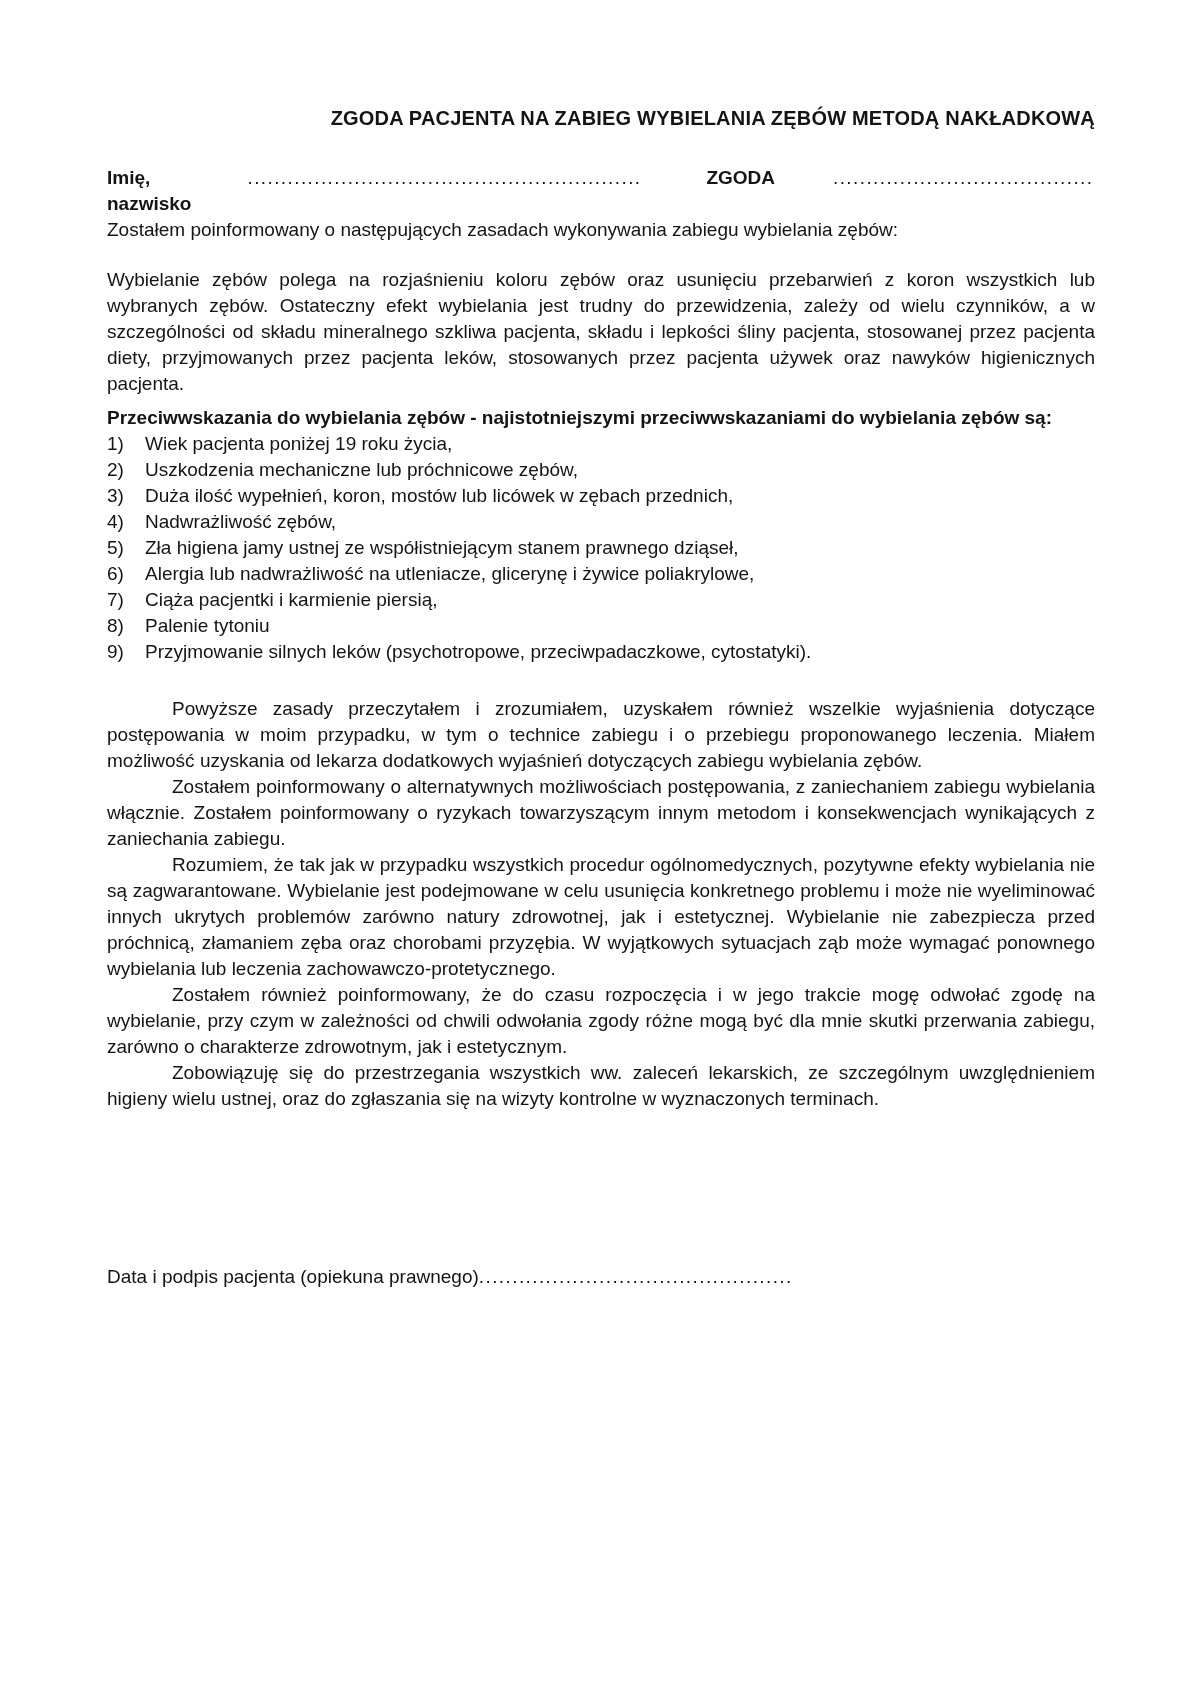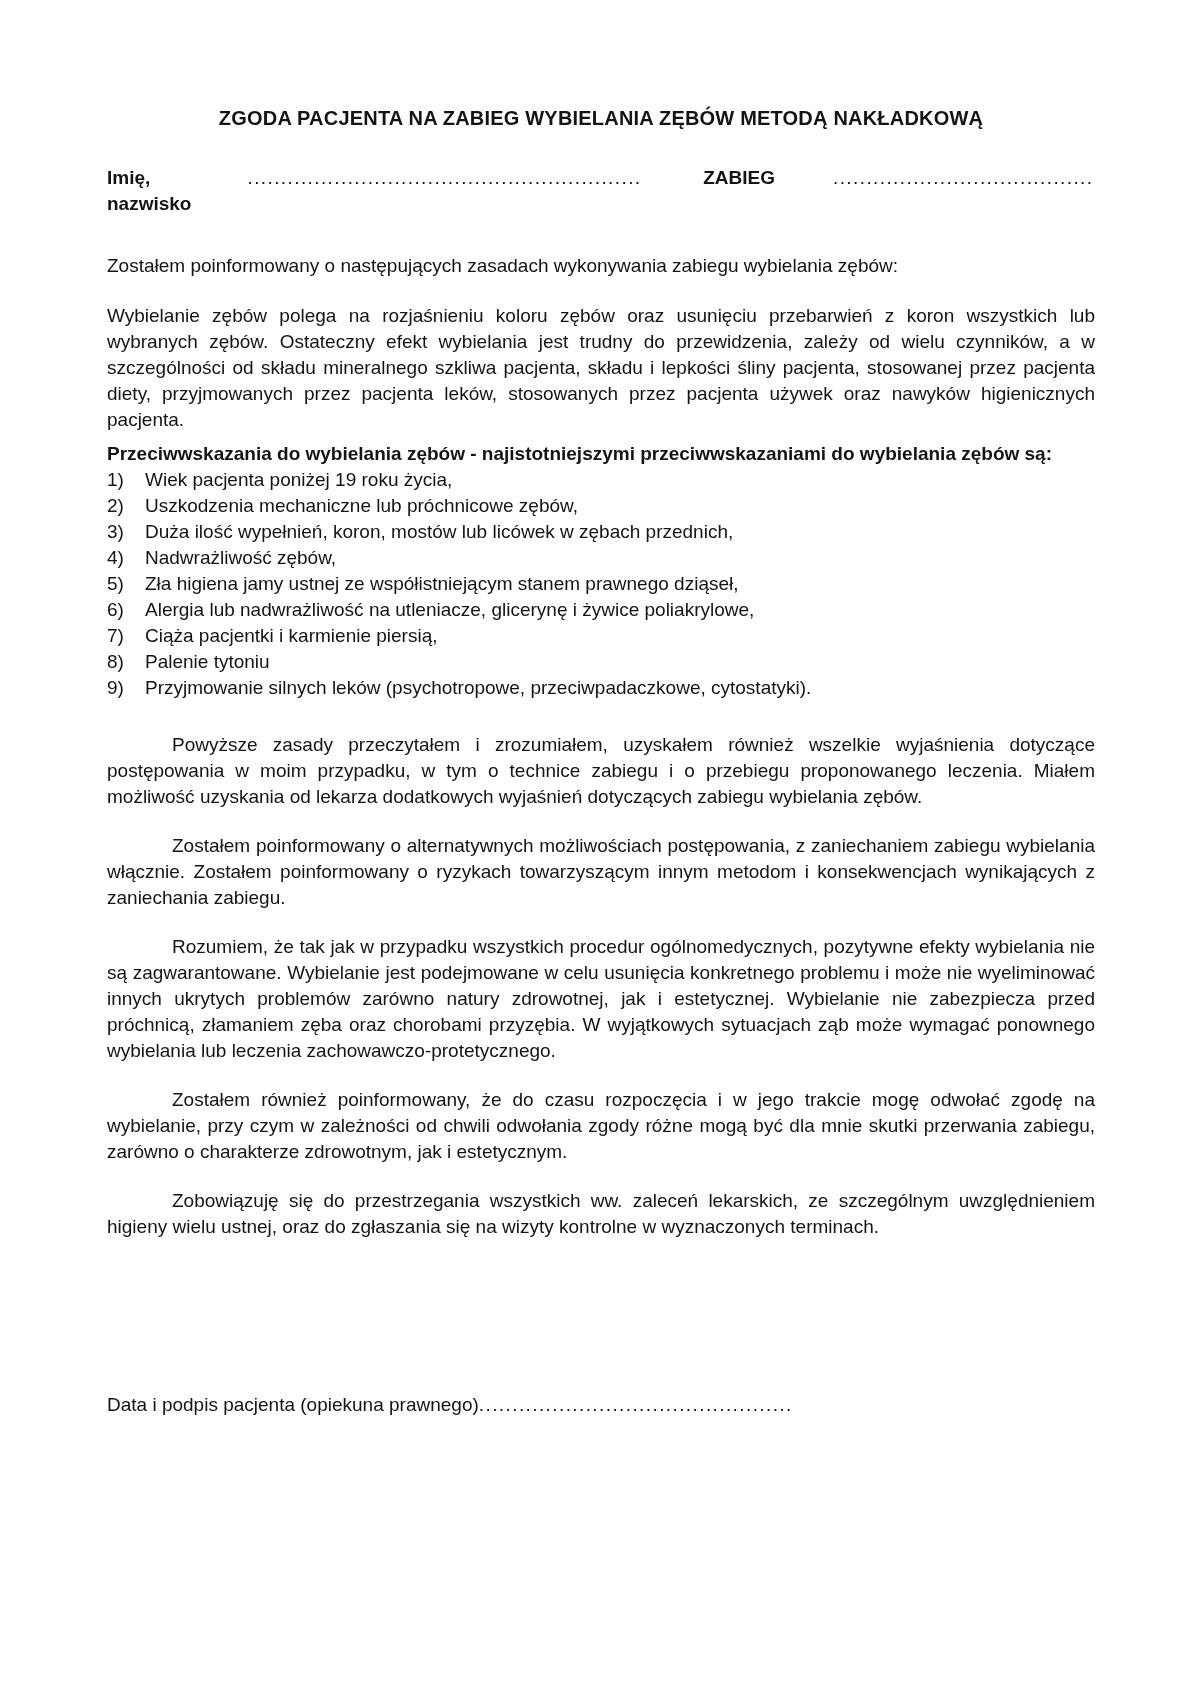--- a/index.html
+++ b/index.html
@@ -7,54 +7,54 @@
   body {
     width:1200px; height:1698px;
     font-family:"Liberation Sans","DejaVu Sans",sans-serif;
     font-size:19px; line-height:26px;
     color:#141414;
     overflow:hidden;
   }
   .page { padding:105px 105px 0 107px; }
   .b { font-weight:bold; }
   .title {
-    font-size:20px; font-weight:bold; text-align:center;
+    font-size:20px; font-weight:bold; text-align:right;
     line-height:26px; letter-spacing:0.2px;
   }
   .fill-line { display:flex; align-items:baseline; margin-top:34px;gap:48px; }
   .dots {
     overflow:hidden; white-space:nowrap;
     letter-spacing:1.4px;
   }
   .grow-dots { flex:1 1 auto; margin:0 16px 0 8px; }
   .pesel-dots { flex:0 0 auto; width:262px; margin-left:10px; }
-  .intro { margin-top:36px; }
+  .intro { }
   .para { margin-top:24px; text-align:justify; }
   .heading { margin-top:8px; font-weight:bold; text-align:justify; }
   .contra-list { list-style:none; }
   .contra-item { display:flex; }
   .contra-item .num { flex:0 0 38px; }
   .contra-item .txt { flex:1 1 auto; }
   .decl-heading { margin-top:25px; margin-left:65px; font-weight:bold; }
   .decl { margin-top:31px; }
-  .dpara { text-indent:65px; text-align:justify;margin-top:23px; }
+  .dpara { text-indent:65px; text-align:justify; }
   .sig-line { display:flex; align-items:baseline; margin-top:152px;text-align:center; }
   .sig-dots { flex:0 0 auto; width:312px; }
 </style>
 </head>
 <body>
 
 <div class="page">
 
   <h1 class="title">ZGODA PACJENTA NA ZABIEG WYBIELANIA ZĘBÓW METODĄ NAKŁADKOWĄ</h1>
 
   <div class="fill-line">
     <span class="b">Imię, nazwisko</span>
     <span class="dots grow-dots">..............................................................................................................</span>
-    <span class="b">ZABIEG</span>
+    <span class="b">ZGODA</span>
     <span class="dots pesel-dots">............................................................</span>
   </div>
 
   <p class="intro">Zostałem poinformowany o następujących zasadach wykonywania zabiegu wybielania zębów:</p>
 
   <p class="para">Wybielanie zębów polega na rozjaśnieniu koloru zębów oraz usunięciu przebarwień z koron wszystkich lub wybranych zębów. Ostateczny efekt wybielania jest trudny do przewidzenia, zależy od wielu czynników, a w szczególności od składu mineralnego szkliwa pacjenta, składu i lepkości śliny pacjenta, stosowanej przez pacjenta diety, przyjmowanych przez pacjenta leków, stosowanych przez pacjenta używek oraz nawyków higienicznych pacjenta.</p>
 
   <p class="heading">Przeciwwskazania do wybielania zębów - najistotniejszymi przeciwwskazaniami do wybielania zębów są:</p>
 
   <ul class="contra-list">

